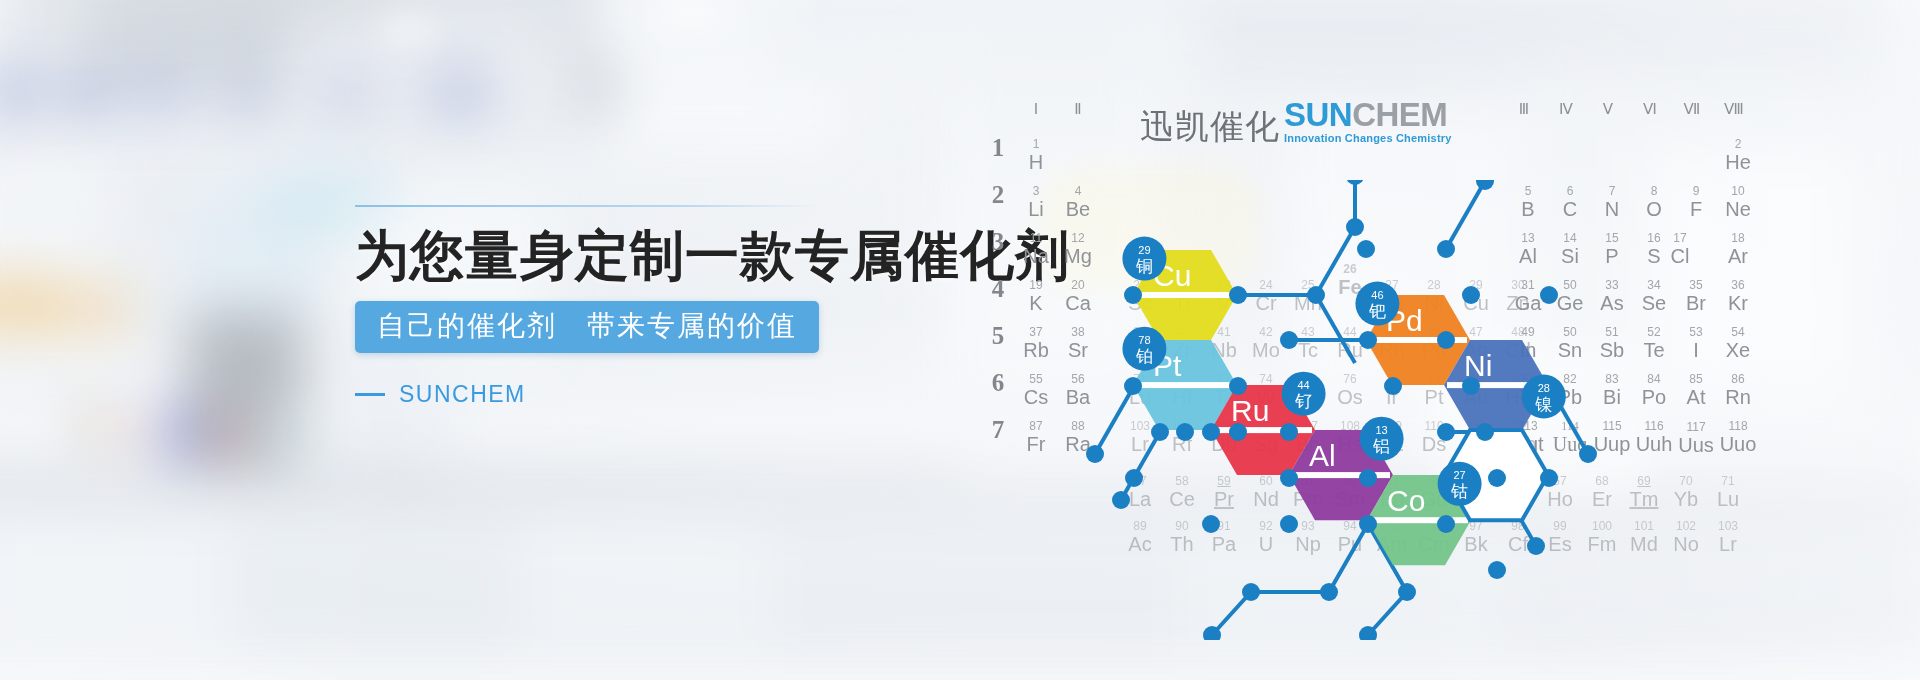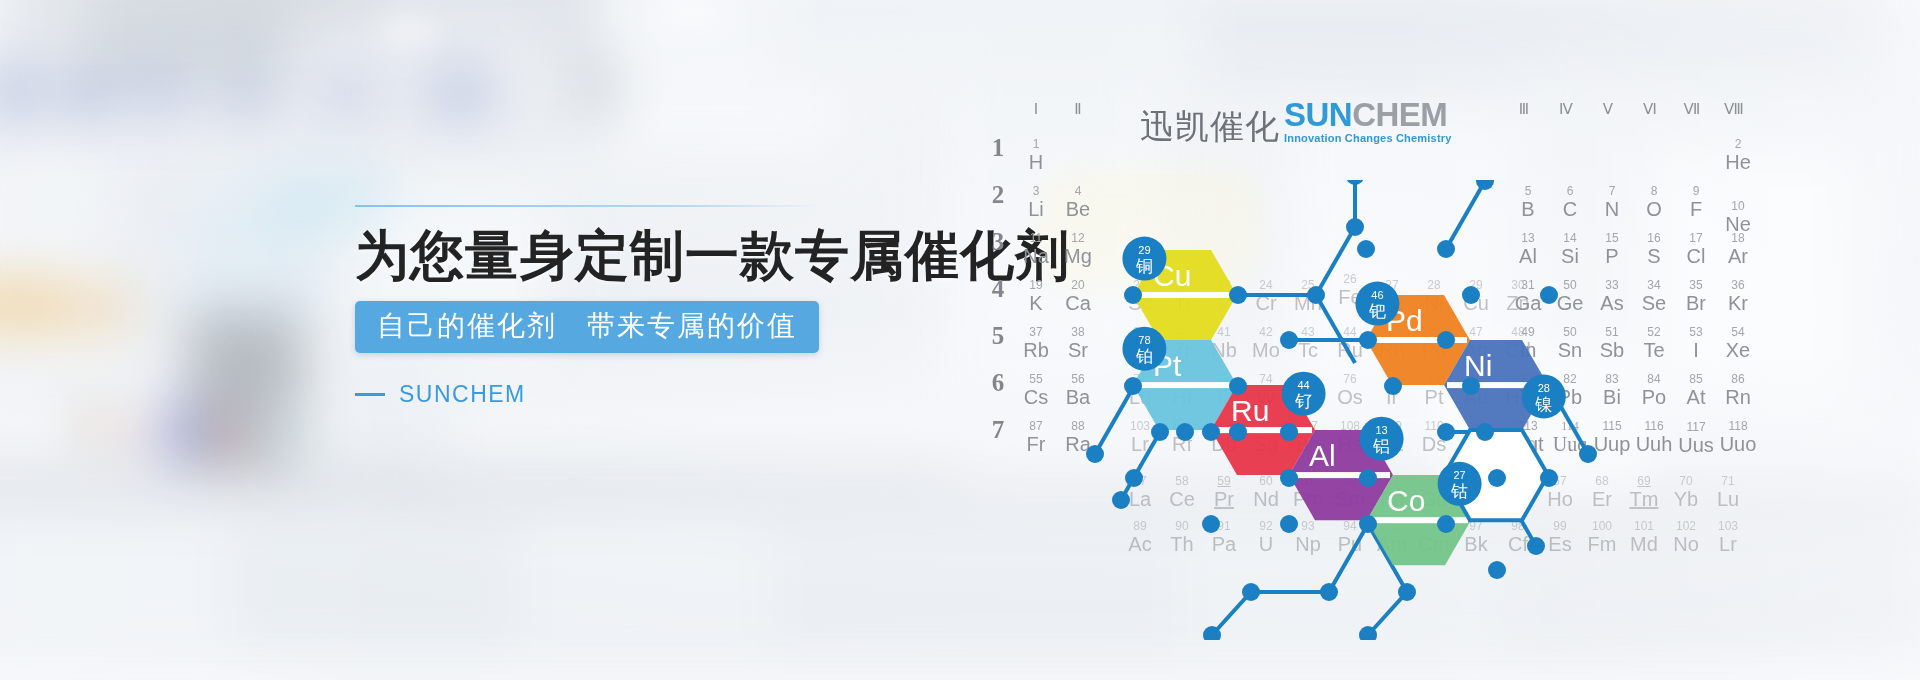--- a/index.html
+++ b/index.html
@@ -255,41 +255,41 @@
         <div class="pt-sym">N</div>
       </div>
       <div class="pt-cell" style="left: 618px; top: 85px; width: 42px;">
         <div class="pt-num">8</div>
         <div class="pt-sym">O</div>
       </div>
       <div class="pt-cell" style="left: 660px; top: 85px; width: 42px;">
         <div class="pt-num">9</div>
         <div class="pt-sym">F</div>
       </div>
-      <div class="pt-cell" style="left: 702px; top: 85px; width: 42px; margin-top: 15px;">
+      <div class="pt-cell" style="left: 702px; top: 85px; width: 42px;">
         <div class="pt-num">10</div>
         <div class="pt-sym">Ne</div>
       </div>
       <div class="pt-cell" style="left: 492px; top: 132px; width: 42px;">
         <div class="pt-num">13</div>
         <div class="pt-sym">Al</div>
       </div>
       <div class="pt-cell" style="left: 534px; top: 132px; width: 42px;">
         <div class="pt-num">14</div>
         <div class="pt-sym">Si</div>
       </div>
       <div class="pt-cell" style="left: 576px; top: 132px; width: 42px;">
         <div class="pt-num">15</div>
         <div class="pt-sym">P</div>
       </div>
       <div class="pt-cell" style="left: 618px; top: 132px; width: 42px;">
         <div class="pt-num">16</div>
         <div class="pt-sym">S</div>
       </div>
-      <div class="pt-cell" style="left: 660px; top: 132px; width: 42px;">
+      <div class="pt-cell" style="left: 644px; top: 132px; width: 42px;">
         <div class="pt-num">17</div>
         <div class="pt-sym">Cl</div>
       </div>
       <div class="pt-cell" style="left: 702px; top: 132px; width: 42px;">
         <div class="pt-num">18</div>
         <div class="pt-sym">Ar</div>
       </div>
       <div class="pt-cell" style="left: 492px; top: 179px; width: 42px;">
         <div class="pt-num">31</div>
         <div class="pt-sym">Ga</div>
@@ -399,21 +399,21 @@
         <div class="pt-sym">V</div>
       </div>
       <div class="pt-cell" style="left: 230px; top: 179px; width: 42px; opacity: 0.55;">
         <div class="pt-num">24</div>
         <div class="pt-sym">Cr</div>
       </div>
       <div class="pt-cell" style="left: 272px; top: 179px; width: 42px; opacity: 0.55;">
         <div class="pt-num">25</div>
         <div class="pt-sym">Mn</div>
       </div>
-      <div class="pt-cell" style="left: 314px; top: 173px; width: 42px; opacity: 0.55;">
+      <div class="pt-cell" style="left: 314px; top: 163px; width: 42px; opacity: 0.55; font-weight: bold;">
         <div class="pt-num">26</div>
         <div class="pt-sym">Fe</div>
       </div>
       <div class="pt-cell" style="left: 356px; top: 179px; width: 42px; opacity: 0.55;">
         <div class="pt-num">27</div>
         <div class="pt-sym">Co</div>
       </div>
       <div class="pt-cell" style="left: 398px; top: 179px; width: 42px; opacity: 0.55;">
         <div class="pt-num">28</div>
         <div class="pt-sym">Ni</div>

